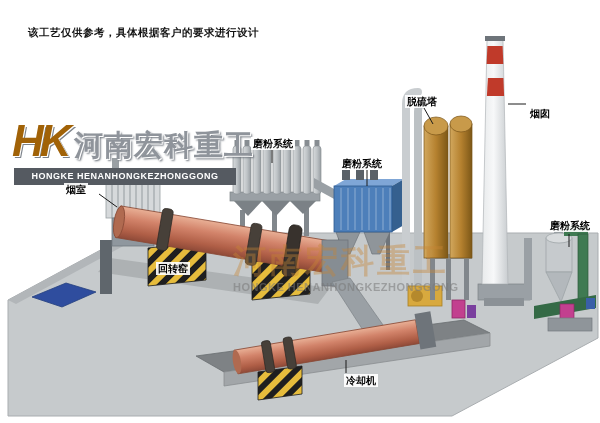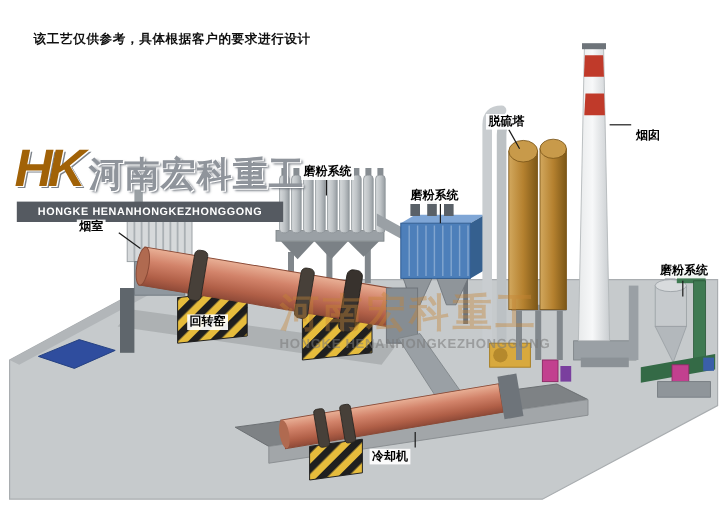--- a/index.html
+++ b/index.html
@@ -249,15 +249,15 @@
     <div class="logo-en">HONGKE HENANHONGKEZHONGGONG</div>
   </div>
 
   <div class="eq-label" style="left:64px;top:183px">烟室</div>
   <div class="eq-label" style="left:251px;top:137px">磨粉系统</div>
   <div class="eq-label" style="left:340px;top:157px">磨粉系统</div>
   <div class="eq-label" style="left:405px;top:95px">脱硫塔</div>
   <div class="eq-label" style="left:528px;top:107px">烟囱</div>
   <div class="eq-label" style="left:548px;top:219px">磨粉系统</div>
   <div class="eq-label" style="left:156px;top:262px">回转窑</div>
-  <div class="eq-label" style="left:308px;top:374px">冷却机</div>
+  <div class="eq-label" style="left:344px;top:374px">冷却机</div>
 
 </div>
 
 </body></html>

